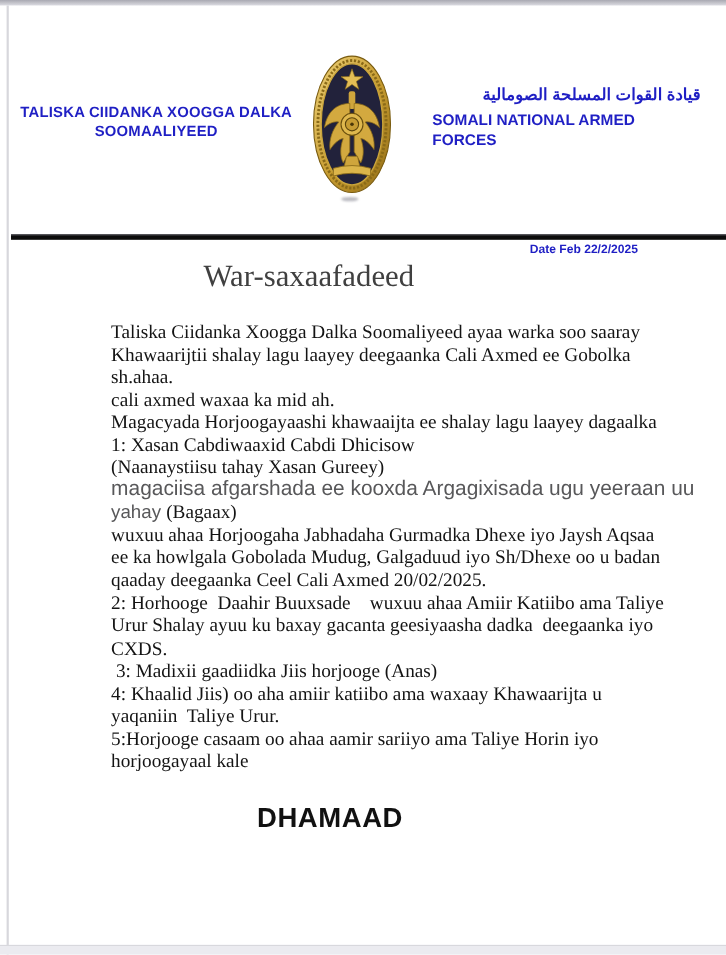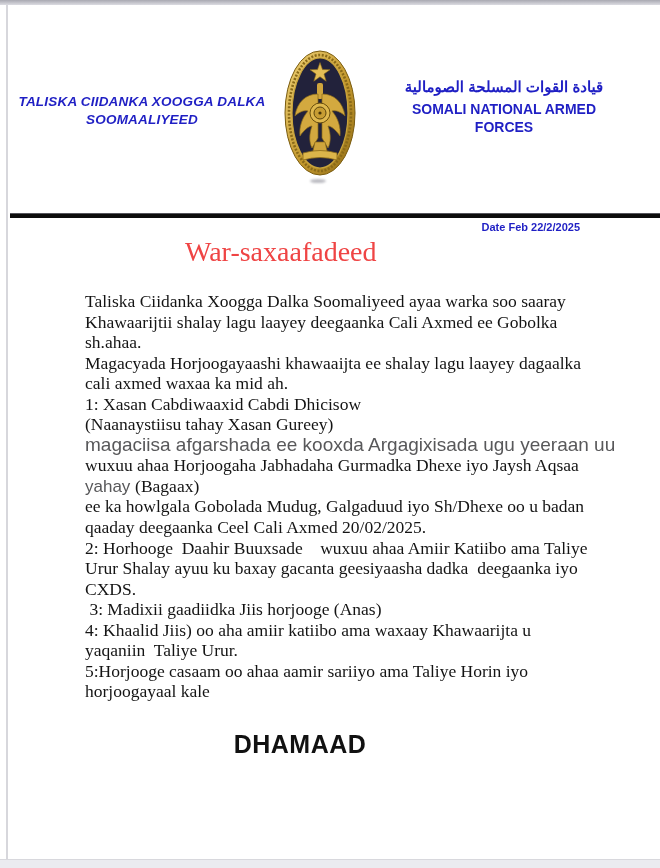--- a/index.html
+++ b/index.html
@@ -6,38 +6,38 @@
   .page{position:relative;width:660px;height:868px;background:#ffffff;overflow:hidden;
         font-family:"Liberation Sans",sans-serif;}
   
   .edge-top{position:absolute;left:0;top:0;width:660px;height:5px;
             background:linear-gradient(#a9a9b2,#dcdce2);}
   .edge-left{position:absolute;left:6px;top:5px;width:2px;height:863px;background:#d7d7dc;}
   .edge-bottom{position:absolute;left:0;bottom:0;width:660px;height:8px;
                background:#ebebf0;border-top:1px solid #d8d8dd;}
   
   .org-somali{position:absolute;left:14px;top:93px;width:256px;text-align:center;
-              color:var(--blue);font-weight:bold;font-size:13.5px;line-height:18px;letter-spacing:.2px;font-style:italic;}
-  .header-right{position:absolute;left:382px;top:76px;width:244px;text-align:center;color:var(--blue);}
+              color:var(--blue);font-weight:bold;font-size:13.5px;line-height:18px;letter-spacing:.2px;}
+  .header-right{position:absolute;left:393px;top:76px;width:244px;color:var(--blue);}
   .org-arabic{font-weight:bold;font-size:15px;line-height:22px;direction:rtl;}
   .org-english{font-weight:bold;font-size:14px;line-height:18px;margin-top:2px;}
   .emblem{position:absolute;left:284px;top:50px;width:72px;height:126px;}
   .emblem-shadow{position:absolute;left:310px;top:179px;width:16px;height:4px;
                  background:#bcbcc2;border-radius:50%;filter:blur(1px);}
   
   .rule{position:absolute;left:10px;top:213px;width:650px;height:4px;background:#0c0c0c;
         border-top:1px solid #55555c;}
   .date-line{position:absolute;left:380px;top:221px;width:200px;text-align:right;
              color:var(--blue);font-weight:bold;font-size:11px;}
   .doc-title{position:absolute;left:185px;top:236px;font-family:"Liberation Serif",serif;
-             font-size:28px;color:#ef4444;}
+             font-size:28px;color:#404040;}
   
   .body-text{position:absolute;left:85px;top:291px;width:545px;color:#141414;}
   .ln{font-family:"Liberation Serif",serif;font-size:17.5px;line-height:20.55px;
-      height:20.55px;white-space:pre;}
+      height:20.55px;white-space:pre;margin-left:16px;}
   .ln.sans{font-family:"Liberation Sans",sans-serif;font-size:19px;color:#58585a;}
   .ln .sans-part{font-family:"Liberation Sans",sans-serif;font-size:17px;color:#58585a;}
   .ln .serif-part{font-family:"Liberation Serif",serif;font-size:17.5px;color:#141414;}
   .end-marker{position:absolute;left:0;top:730px;width:600px;text-align:center;
               font-weight:bold;font-size:25px;letter-spacing:.5px;color:#111;}
   :root{--blue:#1f1fc4;}
 </style>
 </head>
 <body>
 
@@ -80,27 +80,27 @@
   </div>
 
   <div class="rule"></div>
   <div class="date-line">Date Feb 22/2/2025</div>
   <div class="doc-title">War-saxaafadeed</div>
 
   <div class="body-text">
     <div class="ln">Taliska Ciidanka Xoogga Dalka Soomaliyeed ayaa warka soo saaray</div>
     <div class="ln">Khawaarijtii shalay lagu laayey deegaanka Cali Axmed ee Gobolka</div>
     <div class="ln">sh.ahaa.</div>
+    <div class="ln">cali axmed waxaa ka mid ah.</div>
     <div class="ln">Magacyada Horjoogayaashi khawaaijta ee shalay lagu laayey dagaalka</div>
-    <div class="ln">cali axmed waxaa ka mid ah.</div>
     <div class="ln">1: Xasan Cabdiwaaxid Cabdi Dhicisow</div>
     <div class="ln">(Naanaystiisu tahay Xasan Gureey)</div>
     <div class="ln sans">magaciisa afgarshada ee kooxda Argagixisada ugu yeeraan uu</div>
+    <div class="ln"><span class="sans-part">yahay </span><span class="serif-part">(Bagaax)</span></div>
     <div class="ln">wuxuu ahaa Horjoogaha Jabhadaha Gurmadka Dhexe iyo Jaysh Aqsaa</div>
-    <div class="ln"><span class="sans-part">yahay </span><span class="serif-part">(Bagaax)</span></div>
     <div class="ln">ee ka howlgala Gobolada Mudug, Galgaduud iyo Sh/Dhexe oo u badan</div>
     <div class="ln">qaaday deegaanka Ceel Cali Axmed 20/02/2025.</div>
     <div class="ln">2: Horhooge  Daahir Buuxsade    wuxuu ahaa Amiir Katiibo ama Taliye</div>
     <div class="ln">Urur Shalay ayuu ku baxay gacanta geesiyaasha dadka  deegaanka iyo</div>
     <div class="ln">CXDS.</div>
     <div class="ln"> 3: Madixii gaadiidka Jiis horjooge (Anas)</div>
     <div class="ln">4: Khaalid Jiis) oo aha amiir katiibo ama waxaay Khawaarijta u</div>
     <div class="ln">yaqaniin  Taliye Urur.</div>
     <div class="ln">5:Horjooge casaam oo ahaa aamir sariiyo ama Taliye Horin iyo</div>
     <div class="ln">horjoogayaal kale</div>

